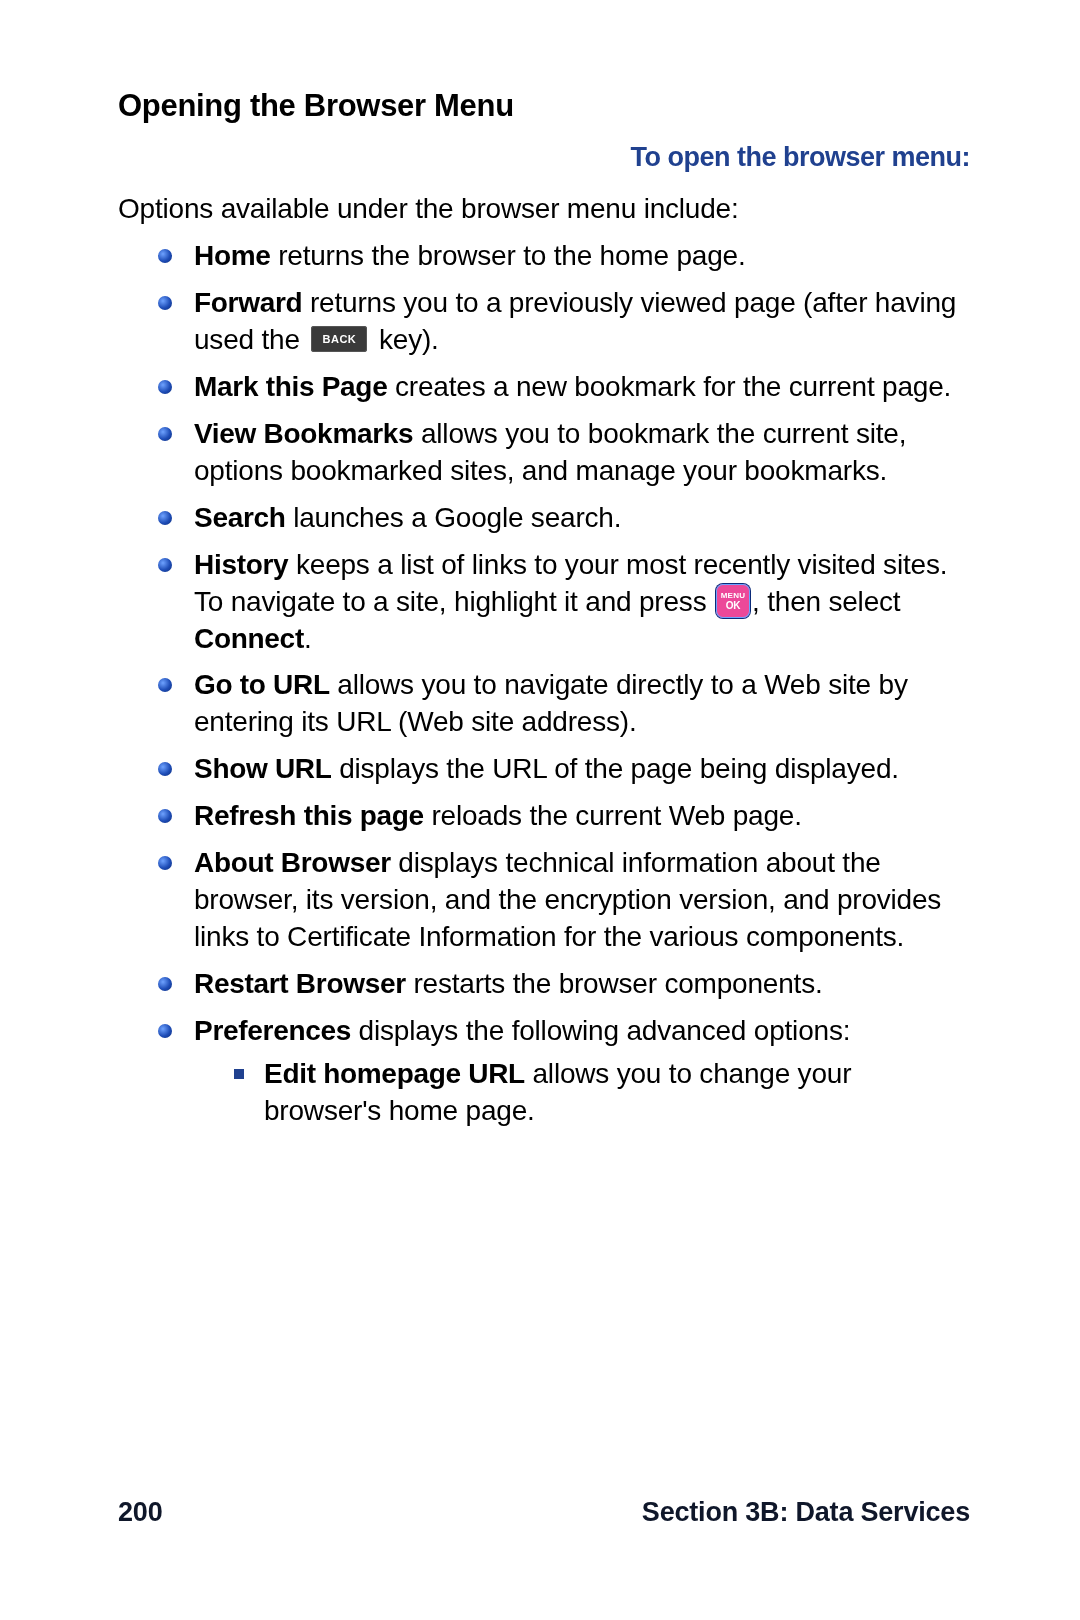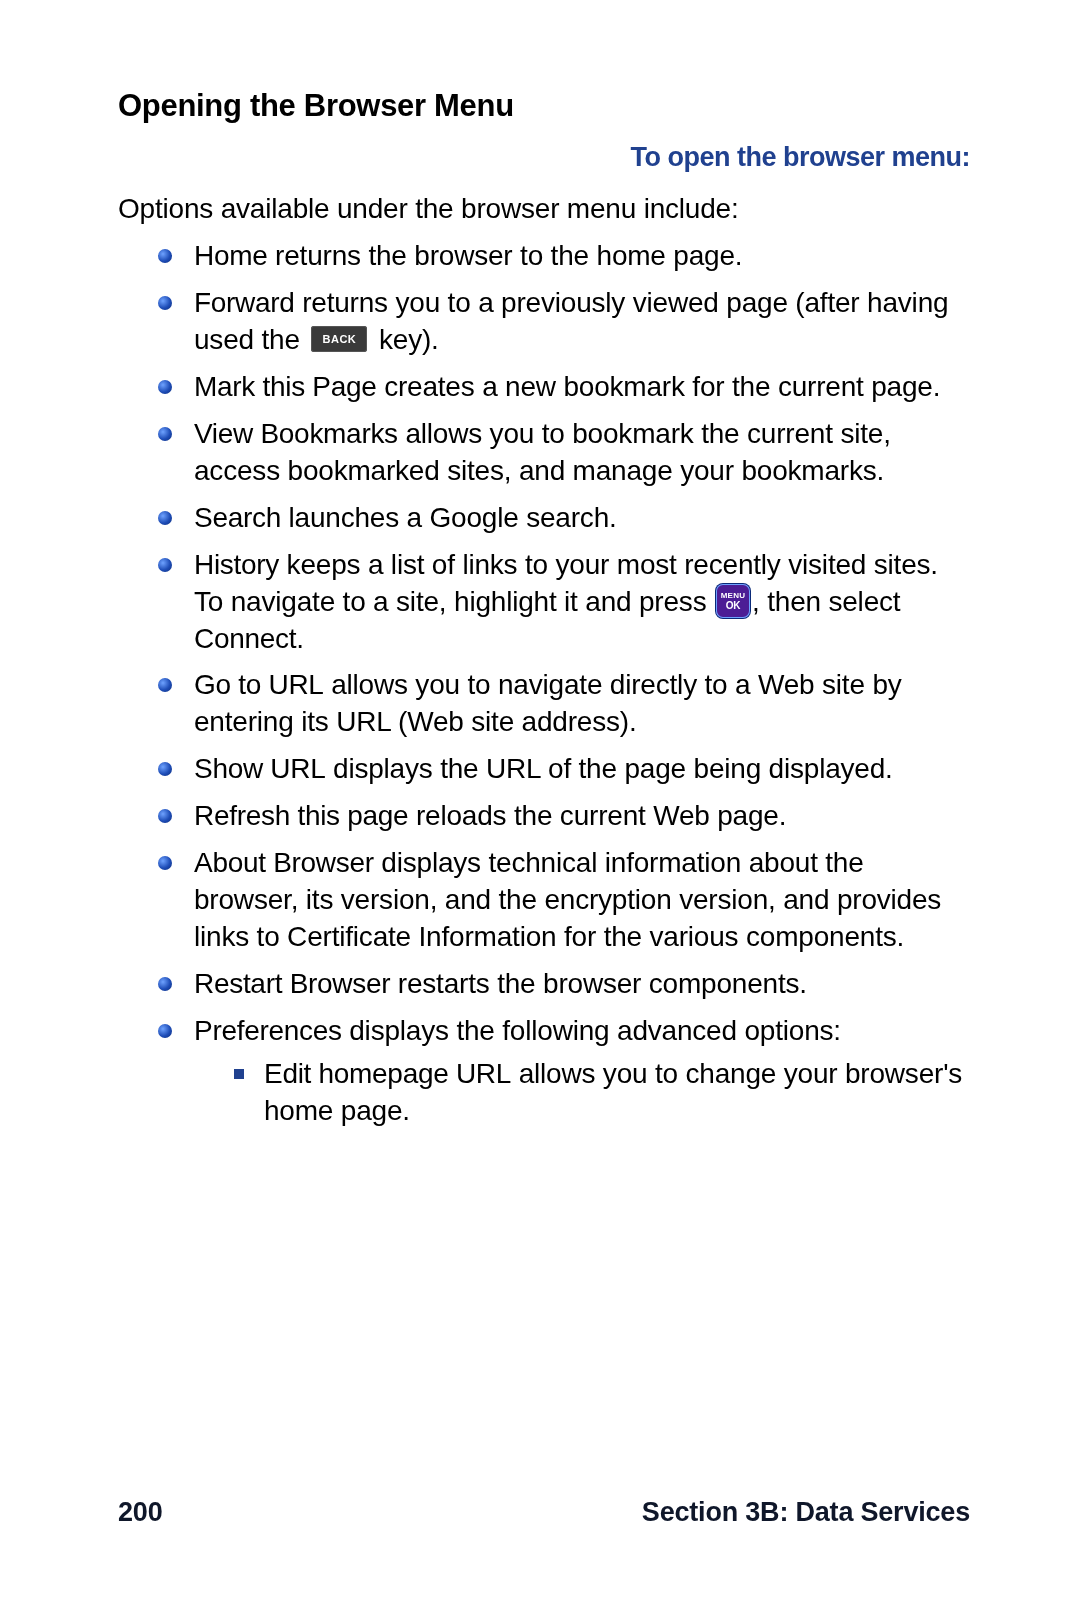--- a/index.html
+++ b/index.html
@@ -97,21 +97,21 @@
   }
   ul.square-list > li::before {
     content: "";
     position: absolute;
     left: 0;
     top: 13px;
     width: 10px;
     height: 10px;
     background: #20418f;
   }
-  .b { font-weight: 400; letter-spacing: -0.3px; }
+  .b { font-weight: 700; letter-spacing: -0.3px; }
   .key-back {
     display: inline-block;
     vertical-align: middle;
     width: 56px;
     height: 26px;
     background: #3a3a3a;
     border-radius: 3px;
     position: relative;
     top: -2px;
     margin: 0 4px;
@@ -130,21 +130,21 @@
     letter-spacing: 0.5px;
   }
   .key-menuok {
     display: inline-flex;
     flex-direction: column;
     align-items: center;
     justify-content: center;
     vertical-align: middle;
     width: 34px;
     height: 34px;
-    background: #4c1d95;
+    background: #ec4899;
     border-radius: 7px;
     position: relative;
     top: -2px;
     margin: 0 2px;
     box-shadow: inset 0 0 0 1px #6ea2ff, 0 0 0 1px #0a2a78;
     color: #fff;
     line-height: 1;
   }
   .key-menuok .l1 { font-size: 8px; font-weight:700; letter-spacing:0.3px; }
   .key-menuok .l2 { font-size: 10px; font-weight:700; margin-top:1px; }
@@ -183,21 +183,21 @@
 
     <li>
       <span class="b">Forward</span><span> returns you to a previously viewed page (after having used the </span><span class="key-back" title="BACK"></span><span> key).</span>
     </li>
 
     <li>
       <span class="b">Mark this Page</span><span> creates a new bookmark for the current page.</span>
     </li>
 
     <li>
-      <span class="b">View Bookmarks</span><span> allows you to bookmark the current site, access bookmarked sites, and manage your bookmarks.</span>
+      <span class="b">View Bookmarks</span><span> allows you to bookmark the current site, options bookmarked sites, and manage your bookmarks.</span>
     </li>
 
     <li>
       <span class="b">Search</span><span> launches a Google search.</span>
     </li>
 
     <li>
       <span class="b">History</span><span> keeps a list of links to your most recently visited sites. To navigate to a site, highlight it and press </span><span class="key-menuok">
           <span class="l1">MENU</span>
           <span class="l2">OK</span>

